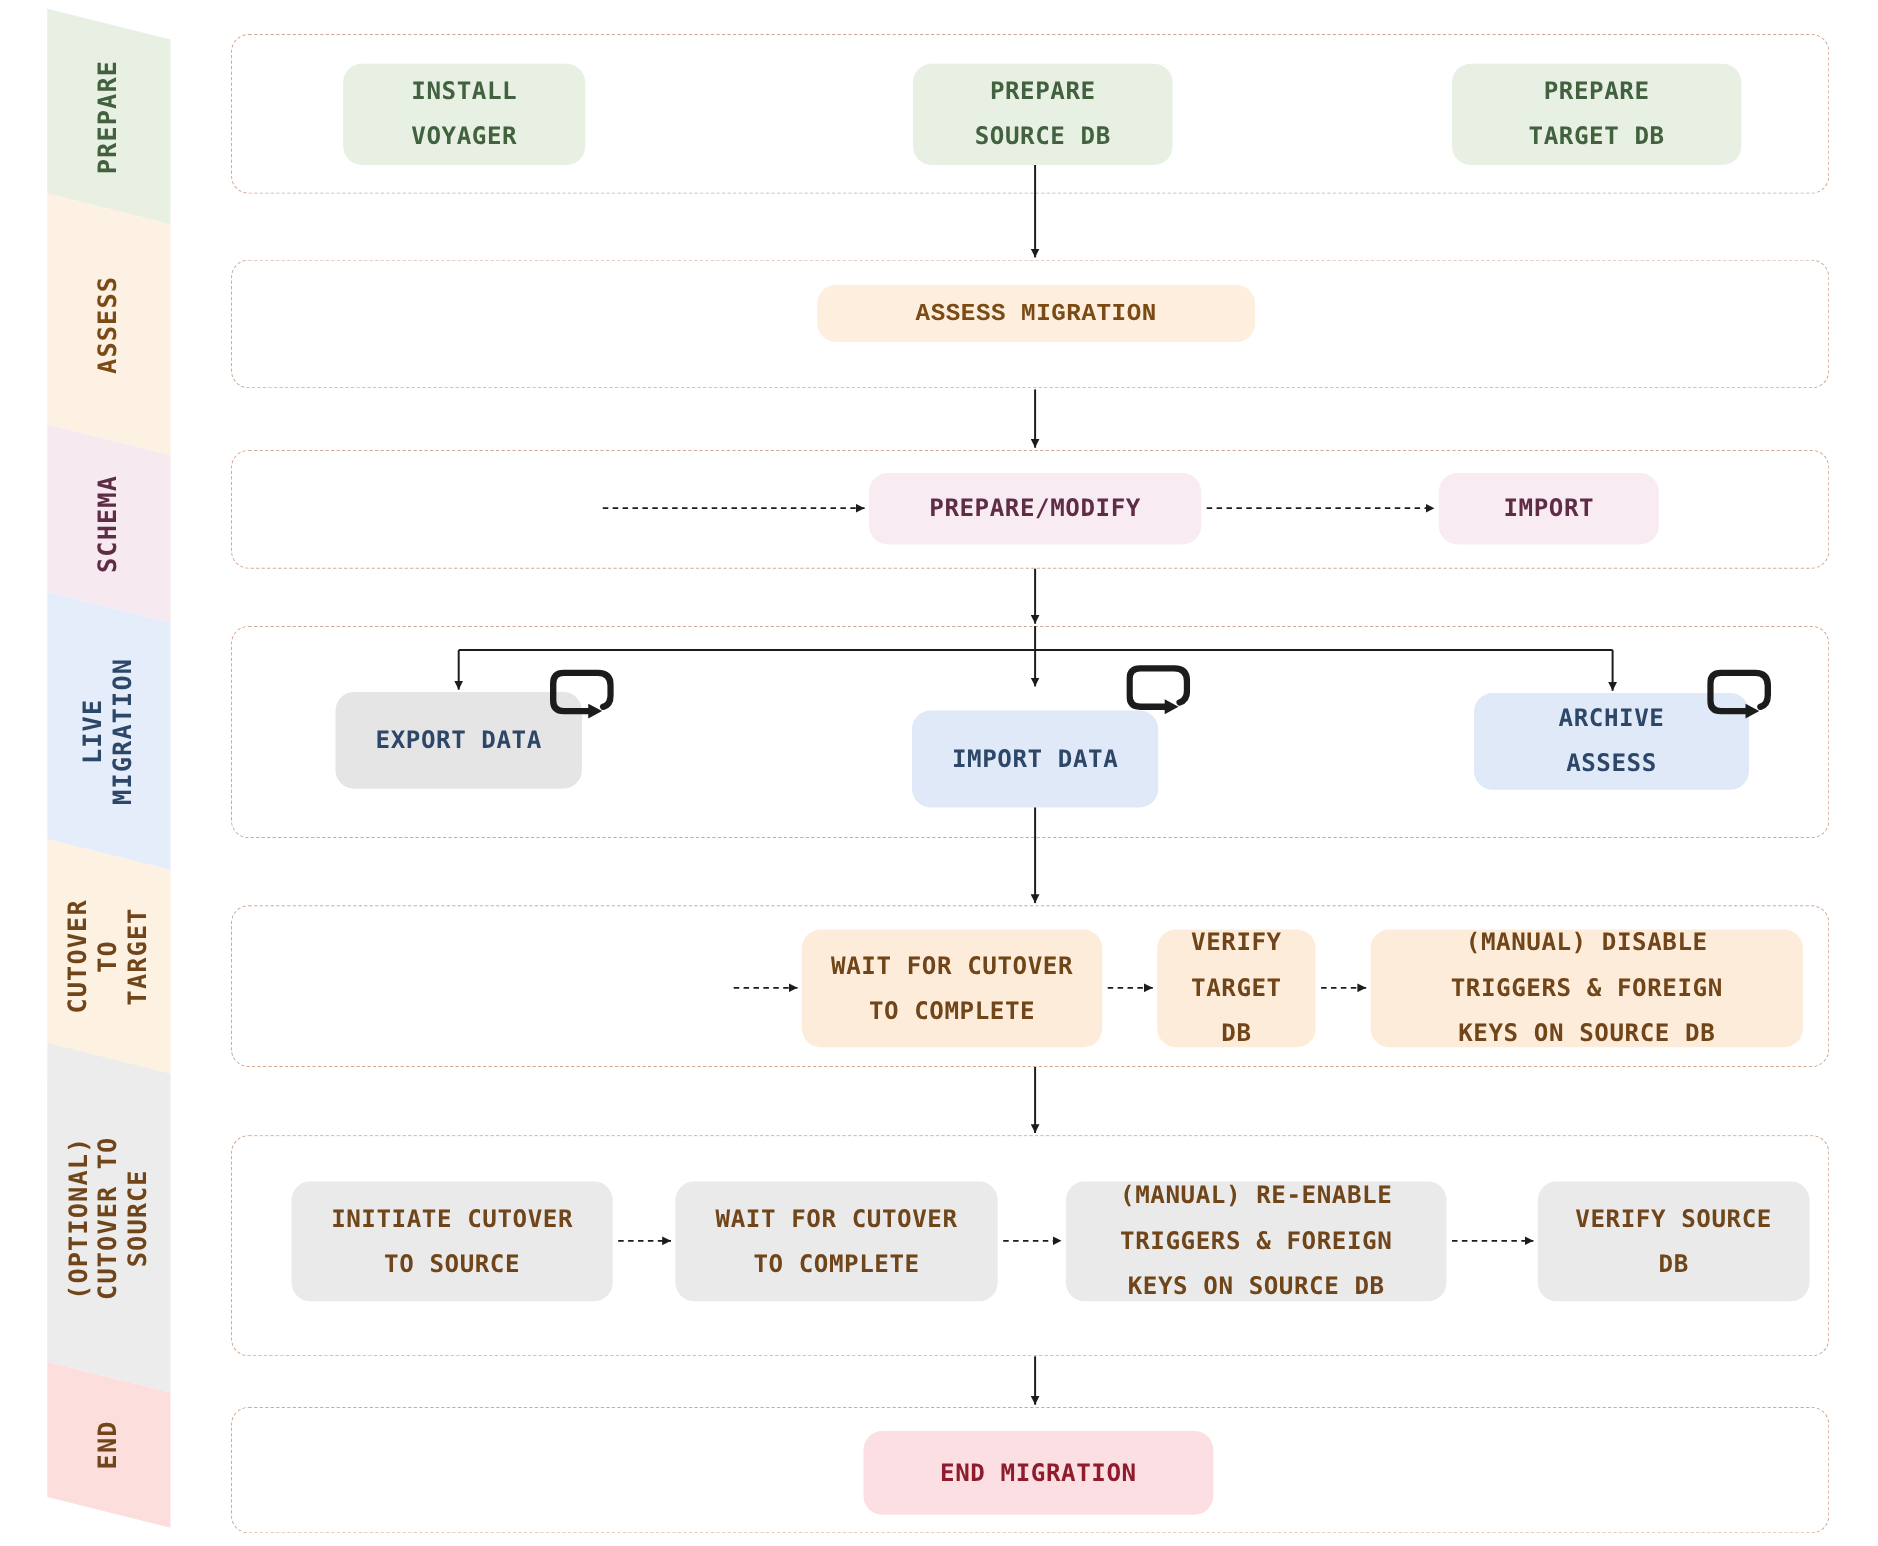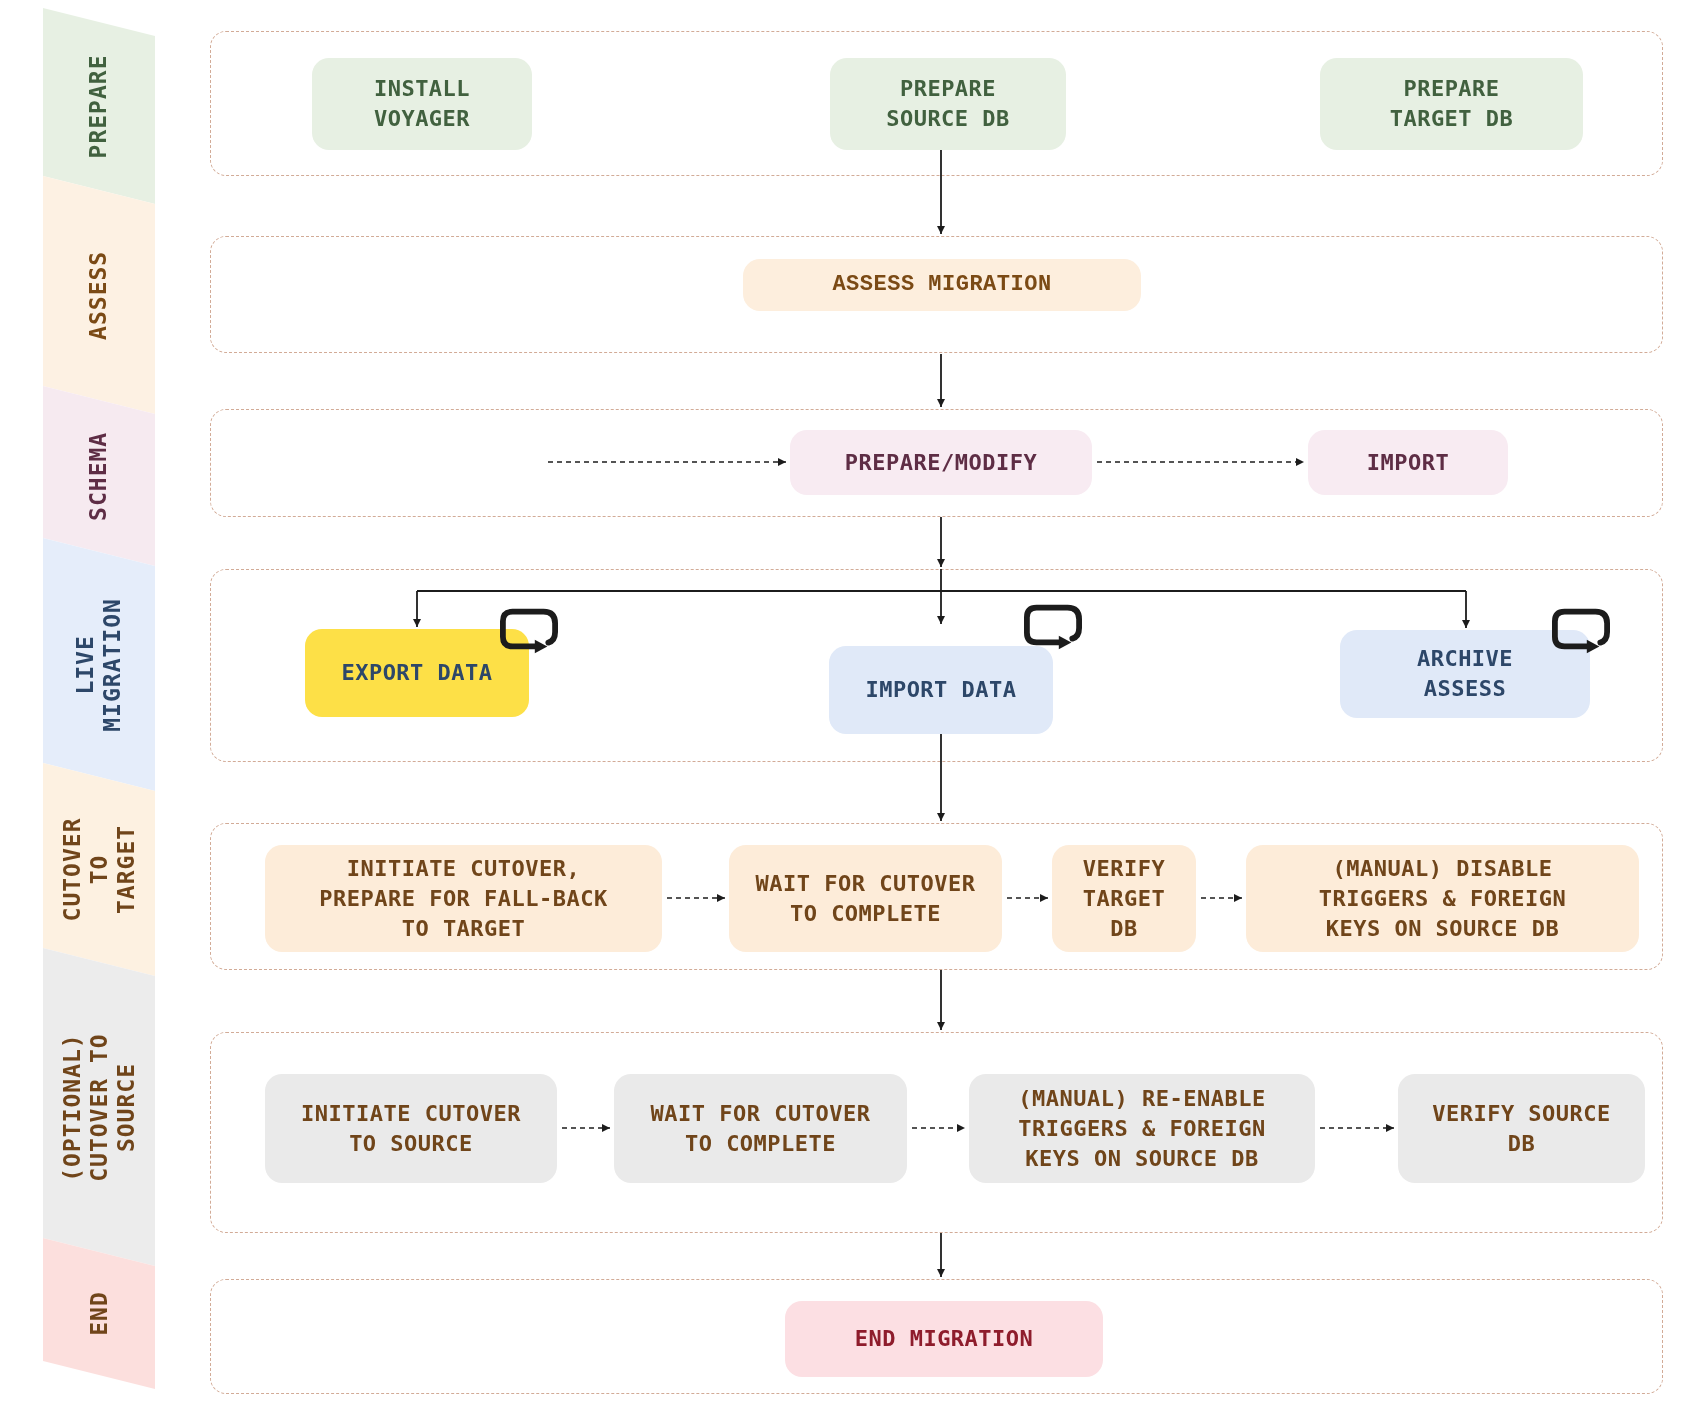--- a/index.html
+++ b/index.html
@@ -39,21 +39,21 @@
   
   .step{
     position:absolute;
     box-sizing:border-box;
     border-radius:17px;
     display:flex;align-items:center;justify-content:center;
     text-align:center;
     white-space:pre-line;
     font-weight:bold;
     font-size:22px;
-    line-height:30px;
+    line-height:41px;
     letter-spacing:.5px;
     z-index:3;
   }
   
   .overlay{position:absolute;left:0;top:0;z-index:2;pointer-events:none;}
   .overlay line,.overlay path{stroke:var(--connector,#1c1c1c);}
   .solid{stroke-width:1.8;fill:none;}
   .dash{stroke-width:1.6;stroke-dasharray:5 4;fill:none;}
   
   .loop-icon{position:absolute;z-index:4;}
@@ -133,28 +133,25 @@
   <div class="step" style="left: 830px; top: 58px; width: 236px; height: 92px; background: rgb(231, 240, 227); color: rgb(65, 97, 63);">PREPARE
 SOURCE DB</div>
   <div class="step" style="left: 1320px; top: 58px; width: 263px; height: 92px; background: rgb(231, 240, 227); color: rgb(65, 97, 63);">PREPARE
 TARGET DB</div>
 
   <div class="step" style="left: 743px; top: 259px; width: 398px; height: 52px; background: rgb(253, 238, 221); color: rgb(123, 74, 21); font-family: Liberation Mono, monospace;">ASSESS MIGRATION</div>
 
   <div class="step" style="left: 790px; top: 430px; width: 302px; height: 65px; background: rgb(248, 235, 242); color: rgb(94, 45, 69);">PREPARE/MODIFY</div>
   <div class="step" style="left: 1308px; top: 430px; width: 200px; height: 65px; background: rgb(248, 235, 242); color: rgb(94, 45, 69);">IMPORT</div>
 
-  <div class="step" style="left: 305px; top: 629px; width: 224px; height: 88px; background: #fde047; color: rgb(45, 71, 105);">EXPORT DATA</div>
+  <div class="step" style="left: 305px; top: 629px; width: 224px; height: 88px; background: #e5e5e5; color: rgb(45, 71, 105);">EXPORT DATA</div>
   <div class="step" style="left: 829px; top: 626px; width: 224px; height: 88px; background: rgb(224, 233, 248); color: rgb(45, 71, 105); margin-top: 20px;">IMPORT DATA</div>
   <div class="step" style="left: 1340px; top: 630px; width: 250px; height: 88px; background: rgb(224, 233, 248); color: rgb(45, 71, 105);">ARCHIVE
 ASSESS</div>
 
-  <div class="step" style="left: 265px; top: 845px; width: 397px; height: 107px; background: rgb(253, 236, 217); color: rgb(112, 69, 26);">INITIATE CUTOVER,
-PREPARE FOR FALL-BACK
-TO TARGET</div>
   <div class="step" style="left: 729px; top: 845px; width: 273px; height: 107px; background: rgb(253, 236, 217); color: rgb(112, 69, 26);">WAIT FOR CUTOVER
 TO COMPLETE</div>
   <div class="step" style="left: 1052px; top: 845px; width: 144px; height: 107px; background: rgb(253, 236, 217); color: rgb(112, 69, 26);">VERIFY
 TARGET
 DB</div>
   <div class="step" style="left: 1246px; top: 845px; width: 393px; height: 107px; background: rgb(253, 236, 217); color: rgb(112, 69, 26);">(MANUAL) DISABLE
 TRIGGERS &amp; FOREIGN
 KEYS ON SOURCE DB</div>
 
   <div class="step" style="left: 265px; top: 1074px; width: 292px; height: 109px; background: rgb(234, 234, 234); color: rgb(112, 69, 26);">INITIATE CUTOVER

